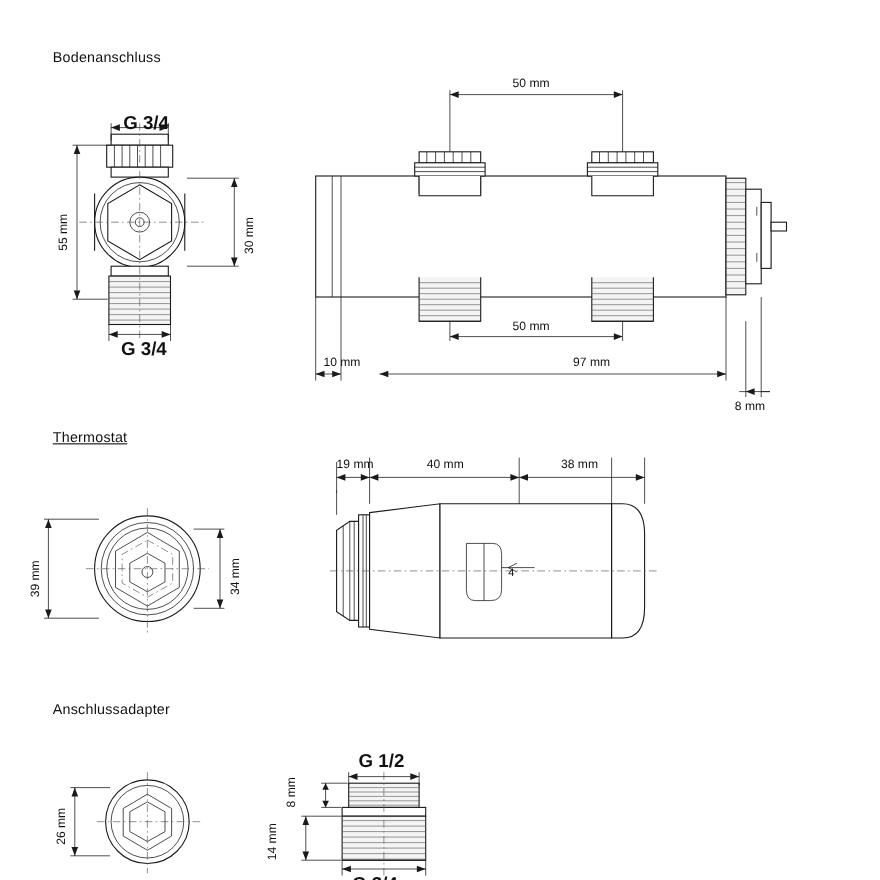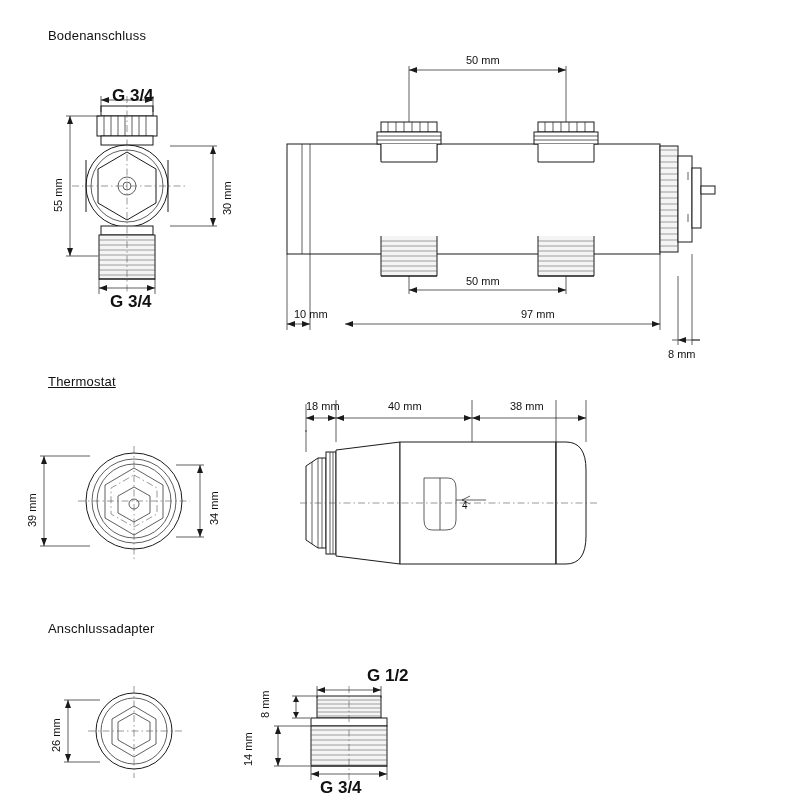--- a/index.html
+++ b/index.html
@@ -4,21 +4,21 @@
 <style>
   html,body{margin:0;padding:0;}
   body{
     width:800px;height:800px;
     background:#ffffff;
     font-family:"Liberation Sans", sans-serif;
     color:#1a1a1a;
     position:relative;
     overflow:hidden;
   }
-  .stage{position:absolute;left:0;top:0;width:800px;height:636px;}
+  .stage{position:absolute;left:0;top:16px;width:800px;height:636px;}
   .section-title{
     position:absolute;
     font-size:13px;
     color:#111;
     letter-spacing:0.2px;
     white-space:nowrap;
   }
   .dim{
     position:absolute;
     font-size:11px;
@@ -265,24 +265,24 @@
 
   <div class="dim" style="left:466px;top:54px;">50 mm</div>
   <div class="dim" style="left:466px;top:275px;">50 mm</div>
   <div class="dim" style="left:294px;top:308px;">10 mm</div>
   <div class="dim" style="left:478px;top:308px;margin-left:43px;">97 mm</div>
   <div class="dim" style="left:668px;top:348px;">8 mm</div>
 
   <div class="dim" style="left:26px;top:527px;transform:rotate(-90deg);transform-origin:0 0;">39 mm</div>
   <div class="dim" style="left:208px;top:525px;transform:rotate(-90deg);transform-origin:0 0;">34 mm</div>
 
-  <div class="dim" style="left:306px;top:400px;">18 mm</div>
+  <div class="dim" style="left:306px;top:400px;">19 mm</div>
   <div class="dim" style="left:388px;top:400px;text-align:center;">40 mm</div>
   <div class="dim" style="left:510px;top:400px;">38 mm</div>
   <div class="dim" style="left:462px;top:500px;font-size:10px;">4</div>
 
   <div class="dim" style="left:50px;top:752px;transform:rotate(-90deg);transform-origin:0 0;">26 mm</div>
-  <div class="label-bold" style="left:326px;top:666px;margin-left:41px;">G 1/2</div>
+  <div class="label-bold" style="left:326px;top:666px;">G 1/2</div>
   <div class="label-bold" style="left:320px;top:778px;">G 3/4</div>
   <div class="dim" style="left:259px;top:718px;transform:rotate(-90deg);transform-origin:0 0;">8 mm</div>
   <div class="dim" style="left:242px;top:766px;transform:rotate(-90deg);transform-origin:0 0;">14 mm</div>
 
 </div>
 
 </body></html>

